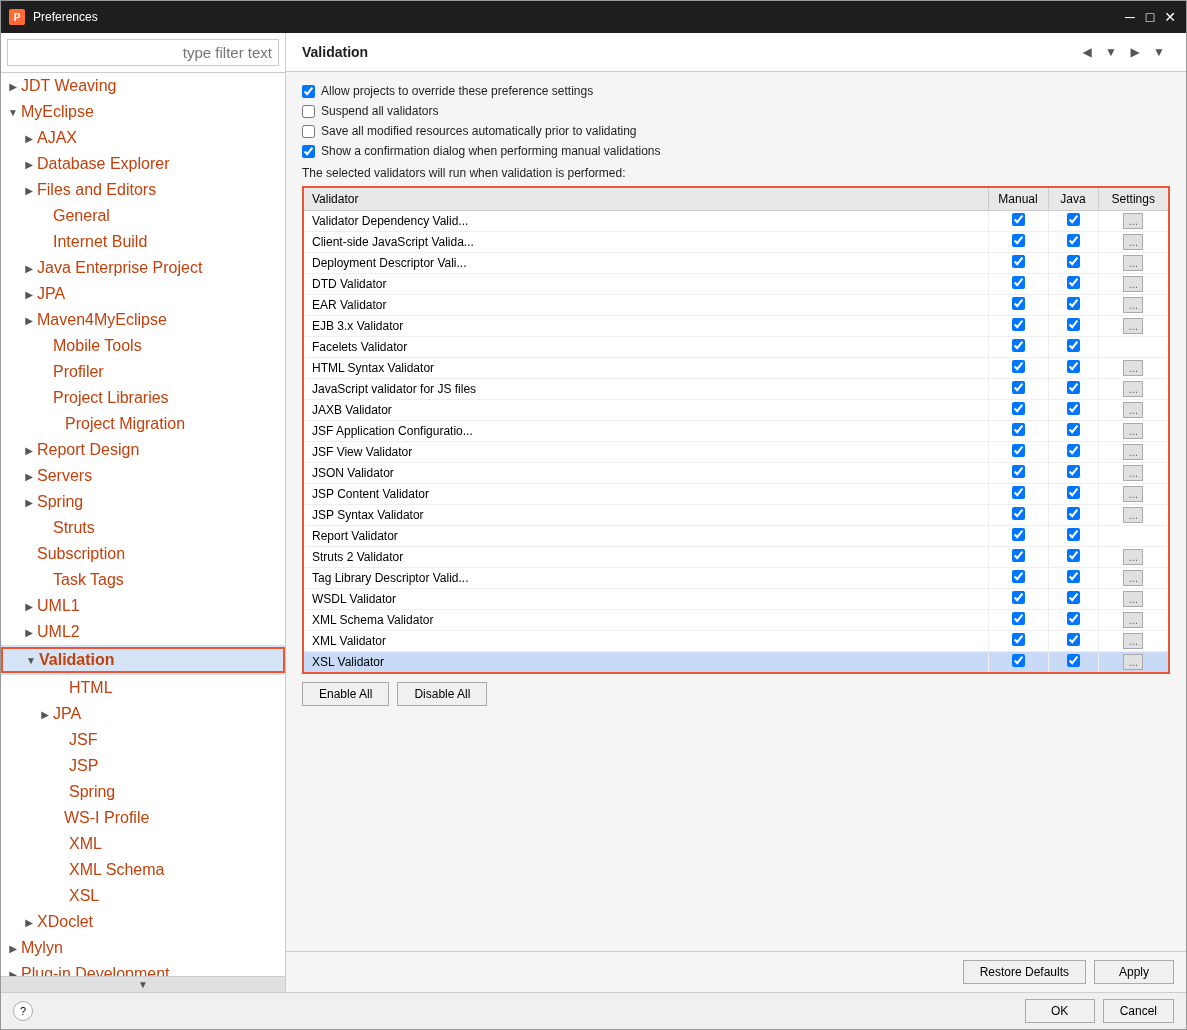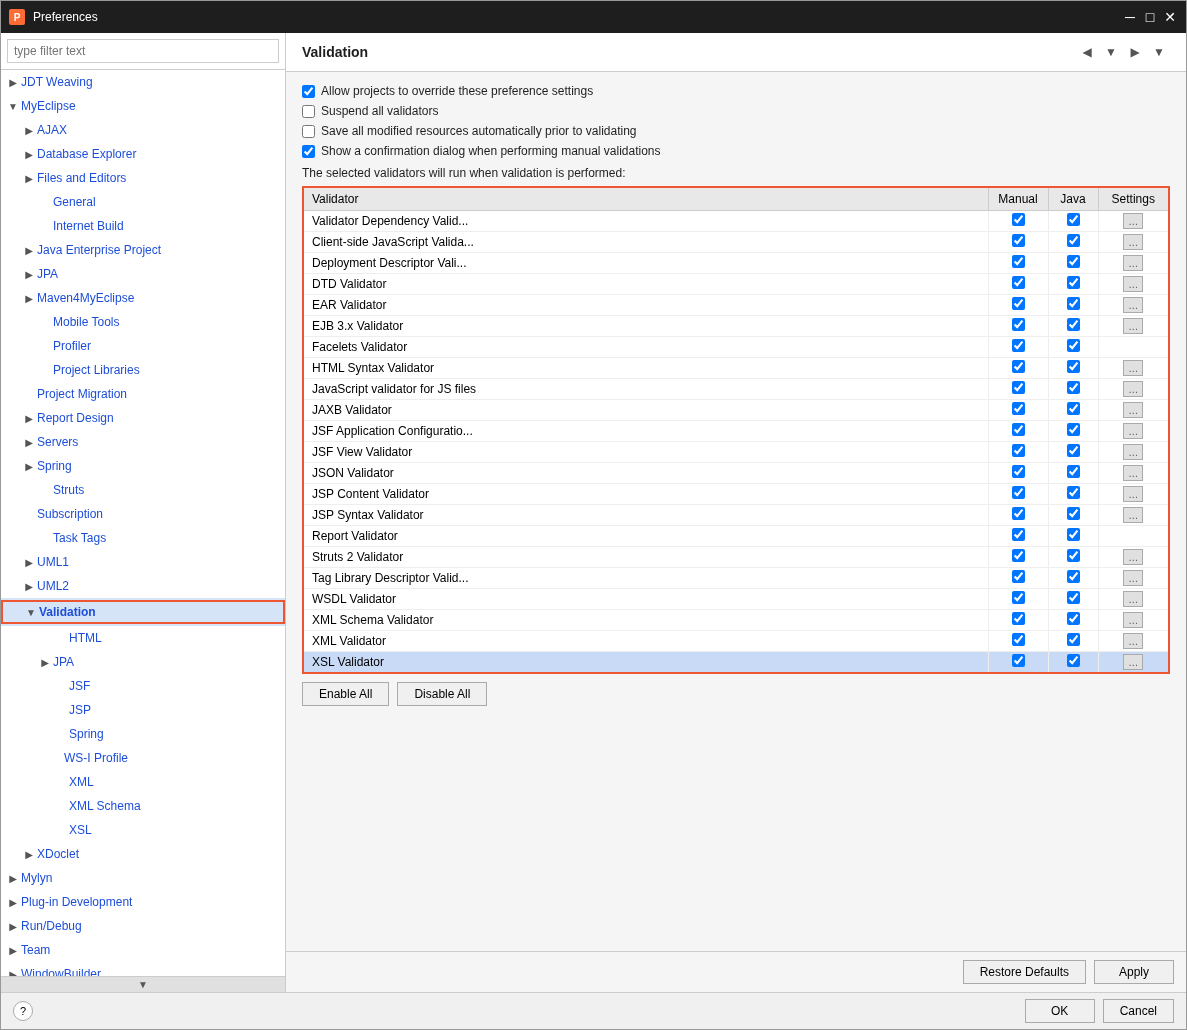--- a/index.html
+++ b/index.html
@@ -6,25 +6,25 @@
     body { font-family: 'Segoe UI', Tahoma, Geneva, Verdana, sans-serif; font-size: 12px; background: #f0f0f0; }
     .window { width: 1187px; height: 1030px; background: #f0f0f0; border: 1px solid #999; display: flex; flex-direction: column; }
     .title-bar { background: #1e1e1e; color: white; display: flex; align-items: center; padding: 4px 8px; height: 32px; }
     .title-bar-icon { width: 16px; height: 16px; background: #ff6b35; border-radius: 2px; margin-right: 8px; display: flex; align-items: center; justify-content: center; color: white; font-size: 10px; font-weight: bold; }
     .title-bar-title { flex: 1; font-size: 12px; }
     .title-bar-controls { display: flex; gap: 4px; }
     .title-bar-btn { width: 16px; height: 16px; background: transparent; border: none; color: white; cursor: pointer; font-size: 14px; display: flex; align-items: center; justify-content: center; }
     .main-content { display: flex; flex: 1; overflow: hidden; }
     .sidebar { width: 285px; min-width: 285px; background: white; border-right: 1px solid #ccc; display: flex; flex-direction: column; overflow: hidden; }
     .search-box { padding: 6px; border-bottom: 1px solid #ccc; }
-    .search-input { width: 100%; padding: 4px 6px; border: 1px solid #ccc; font-size: 12px; color: #999; }
+    .search-input { width: 100%; padding: 4px 6px; border: 1px solid #ccc; font-size: 15px; color: #999; text-align: right; }
     .tree-item { padding: 2px 0; cursor: pointer; }
     .tree-item-row { display: flex; align-items: center; padding: 2px 4px; }
     .tree-expander { width: 16px; height: 16px; display: flex; align-items: center; justify-content: center; font-size: 10px; color: #555; cursor: pointer; }
-    .tree-label { font-size: 12px; color: #1d4ed8; }
+    .tree-label { font-size: 16px; color: #c2410c; }
     .right-panel { flex: 1; background: #f5f5f5; display: flex; flex-direction: column; overflow: hidden; }
     .panel-header { background: white; border-bottom: 1px solid #ccc; padding: 8px 16px; display: flex; align-items: center; justify-content: space-between; }
     .panel-title { font-size: 14px; font-weight: bold; color: #1e1e1e; }
     .toolbar-btn { width: 22px; height: 22px; background: transparent; border: 1px solid transparent; cursor: pointer; display: flex; align-items: center; justify-content: center; font-size: 12px; color: #555; }
     .panel-content { flex: 1; padding: 12px 16px; overflow-y: auto; }
     .checkbox-row { display: flex; align-items: flex-start; margin-bottom: 6px; gap: 6px; }
     .checkbox-row input[type="checkbox"] { margin-top: 1px; }
     .checkbox-label { font-size: 12px; color: #1e1e1e; }
     .selected-text { font-size: 12px; color: #1e1e1e; margin-bottom: 8px; }
     .validation-table-wrapper { border: 2px solid #e53; background: white; }
@@ -159,21 +159,21 @@
         </div>
 
         <div class="tree-item">
           <div class="tree-item-row" style="padding-left:36px;">
             <span class="tree-expander" style="visibility:hidden;">▶</span>
             <span class="tree-label">Project Libraries</span>
           </div>
         </div>
 
         <div class="tree-item">
-          <div class="tree-item-row" style="padding-left:20px;">
+          <div class="tree-item-row" style="padding-left:20px;margin-left:28px;">
             <span class="tree-expander" style="visibility:hidden;">▶</span>
             <span class="tree-label">Project Migration</span>
           </div>
         </div>
 
         <div class="tree-item">
           <div class="tree-item-row" style="padding-left:20px;">
             <span class="tree-expander">▶</span>
             <span class="tree-label">Report Design</span>
           </div>

